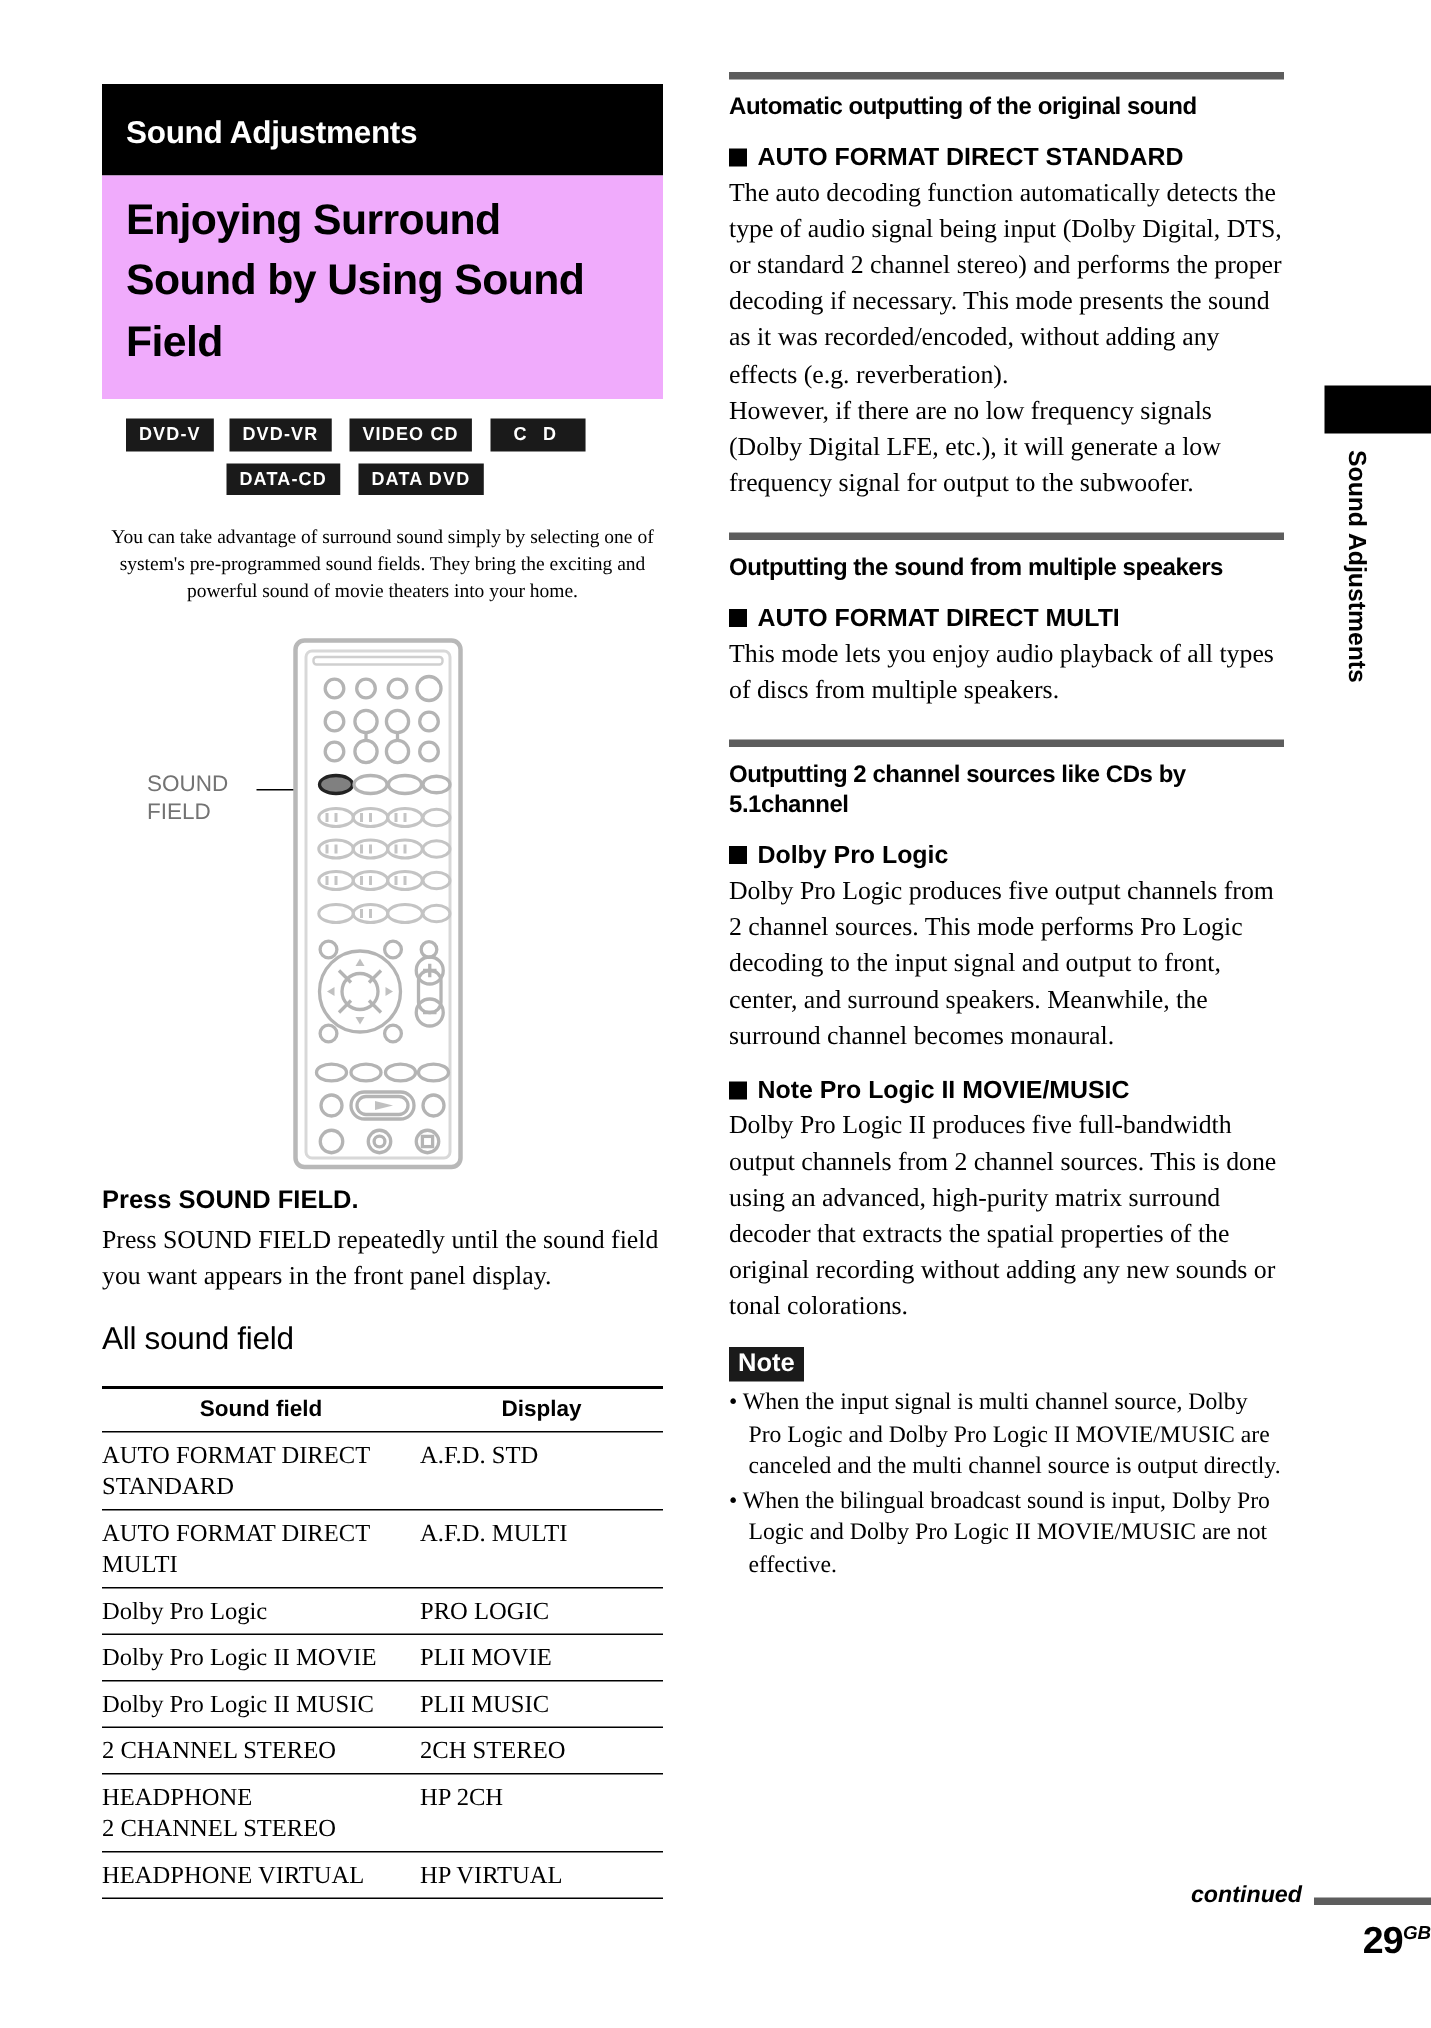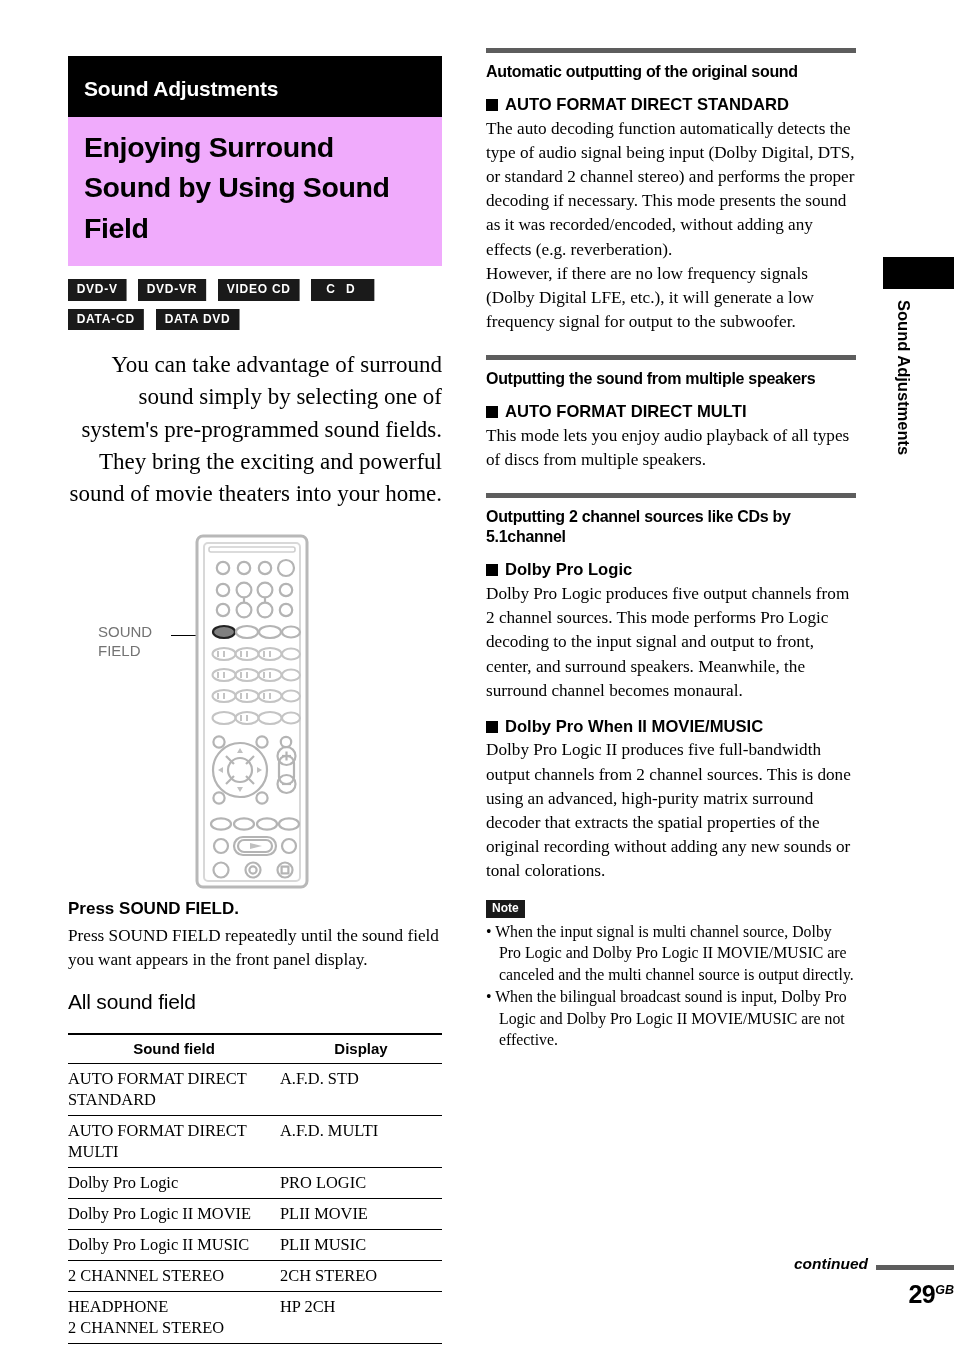--- a/index.html
+++ b/index.html
@@ -44,41 +44,42 @@
     padding: 10px 16px 18px 16px;
     letter-spacing: -0.4px;
   }
 
   .badge-row {
     margin-top: 13px;
     display: flex;
     flex-wrap: wrap;
     gap: 8px 9px;
     width: 340px;
+    justify-content: center;
   }
   .badge {
     background: #1a1a1a;
     color: #ffffff;
     font-family: "Liberation Sans", sans-serif;
     font-weight: bold;
     font-size: 12.5px;
     letter-spacing: 0.8px;
     padding: 4px 9px 4px 9px;
     line-height: 1.05;
     white-space: nowrap;
     transform: scaleX(0.96);
     transform-origin: left center;
   }
   .badge.wide { letter-spacing: 4px; padding-right: 16px; padding-left: 16px;}
 
   .intro-para {
     margin-top: 19px;
-    font-size: 23px;
+    font-size: 13px;
     line-height: 1.41;
-    text-align: right;
+    text-align: center;
   }
 
   
   .remote-figure {
     position: relative;
     margin-top: 21px;
     height: 355px;
   }
   .remote-label {
     position: absolute;
@@ -192,21 +193,21 @@
   }
   .gap-block { margin-top: 21px; }
   .gap-sm { margin-top: 15px; }
 
   .note-badge {
     display: inline-block;
     background: #1a1a1a;
     color: #fff;
     font-family: "Liberation Sans", sans-serif;
     font-weight: bold;
-    font-size: 12px;
+    font-size: 17px;
     padding: 2px 6px 3px 6px;
     line-height: 1.05;
     margin-bottom: 3px;
   }
   ul.note-list {
     list-style: none;
     margin: 0;
     padding: 0;
   }
   ul.note-list li {
@@ -511,21 +512,21 @@
   <div class="gap-block">
     <div class="rule-bar"></div>
     <div class="sec-head">Outputting 2 channel sources like CDs by 5.1channel</div>
     <div class="sq-head">
       <span class="sq"></span>
       <span>Dolby Pro Logic</span>
     </div>
     <p class="body-para">Dolby Pro Logic produces five output channels from 2 channel sources. This mode performs Pro Logic decoding to the input signal and output to front, center, and surround speakers. Meanwhile, the surround channel becomes monaural.</p>
     <div class="sq-head" style="margin-top:13px">
       <span class="sq"></span>
-      <span>Dolby Pro When II MOVIE/MUSIC</span>
+      <span>Note Pro Logic II MOVIE/MUSIC</span>
     </div>
     <p class="body-para">Dolby Pro Logic II produces five full-bandwidth output channels from 2 channel sources. This is done using an advanced, high-purity matrix surround decoder that extracts the spatial properties of the original recording without adding any new sounds or tonal colorations.</p>
   </div>
 
   <div class="gap-sm">
     <span class="note-badge">Note</span>
     <ul class="note-list">
       <li>When the input signal is multi channel source, Dolby Pro Logic and Dolby Pro Logic II MOVIE/MUSIC are canceled and the multi channel source is output directly.</li>
       <li>When the bilingual broadcast sound is input, Dolby Pro Logic and Dolby Pro Logic II MOVIE/MUSIC are not effective.</li>
     </ul>

